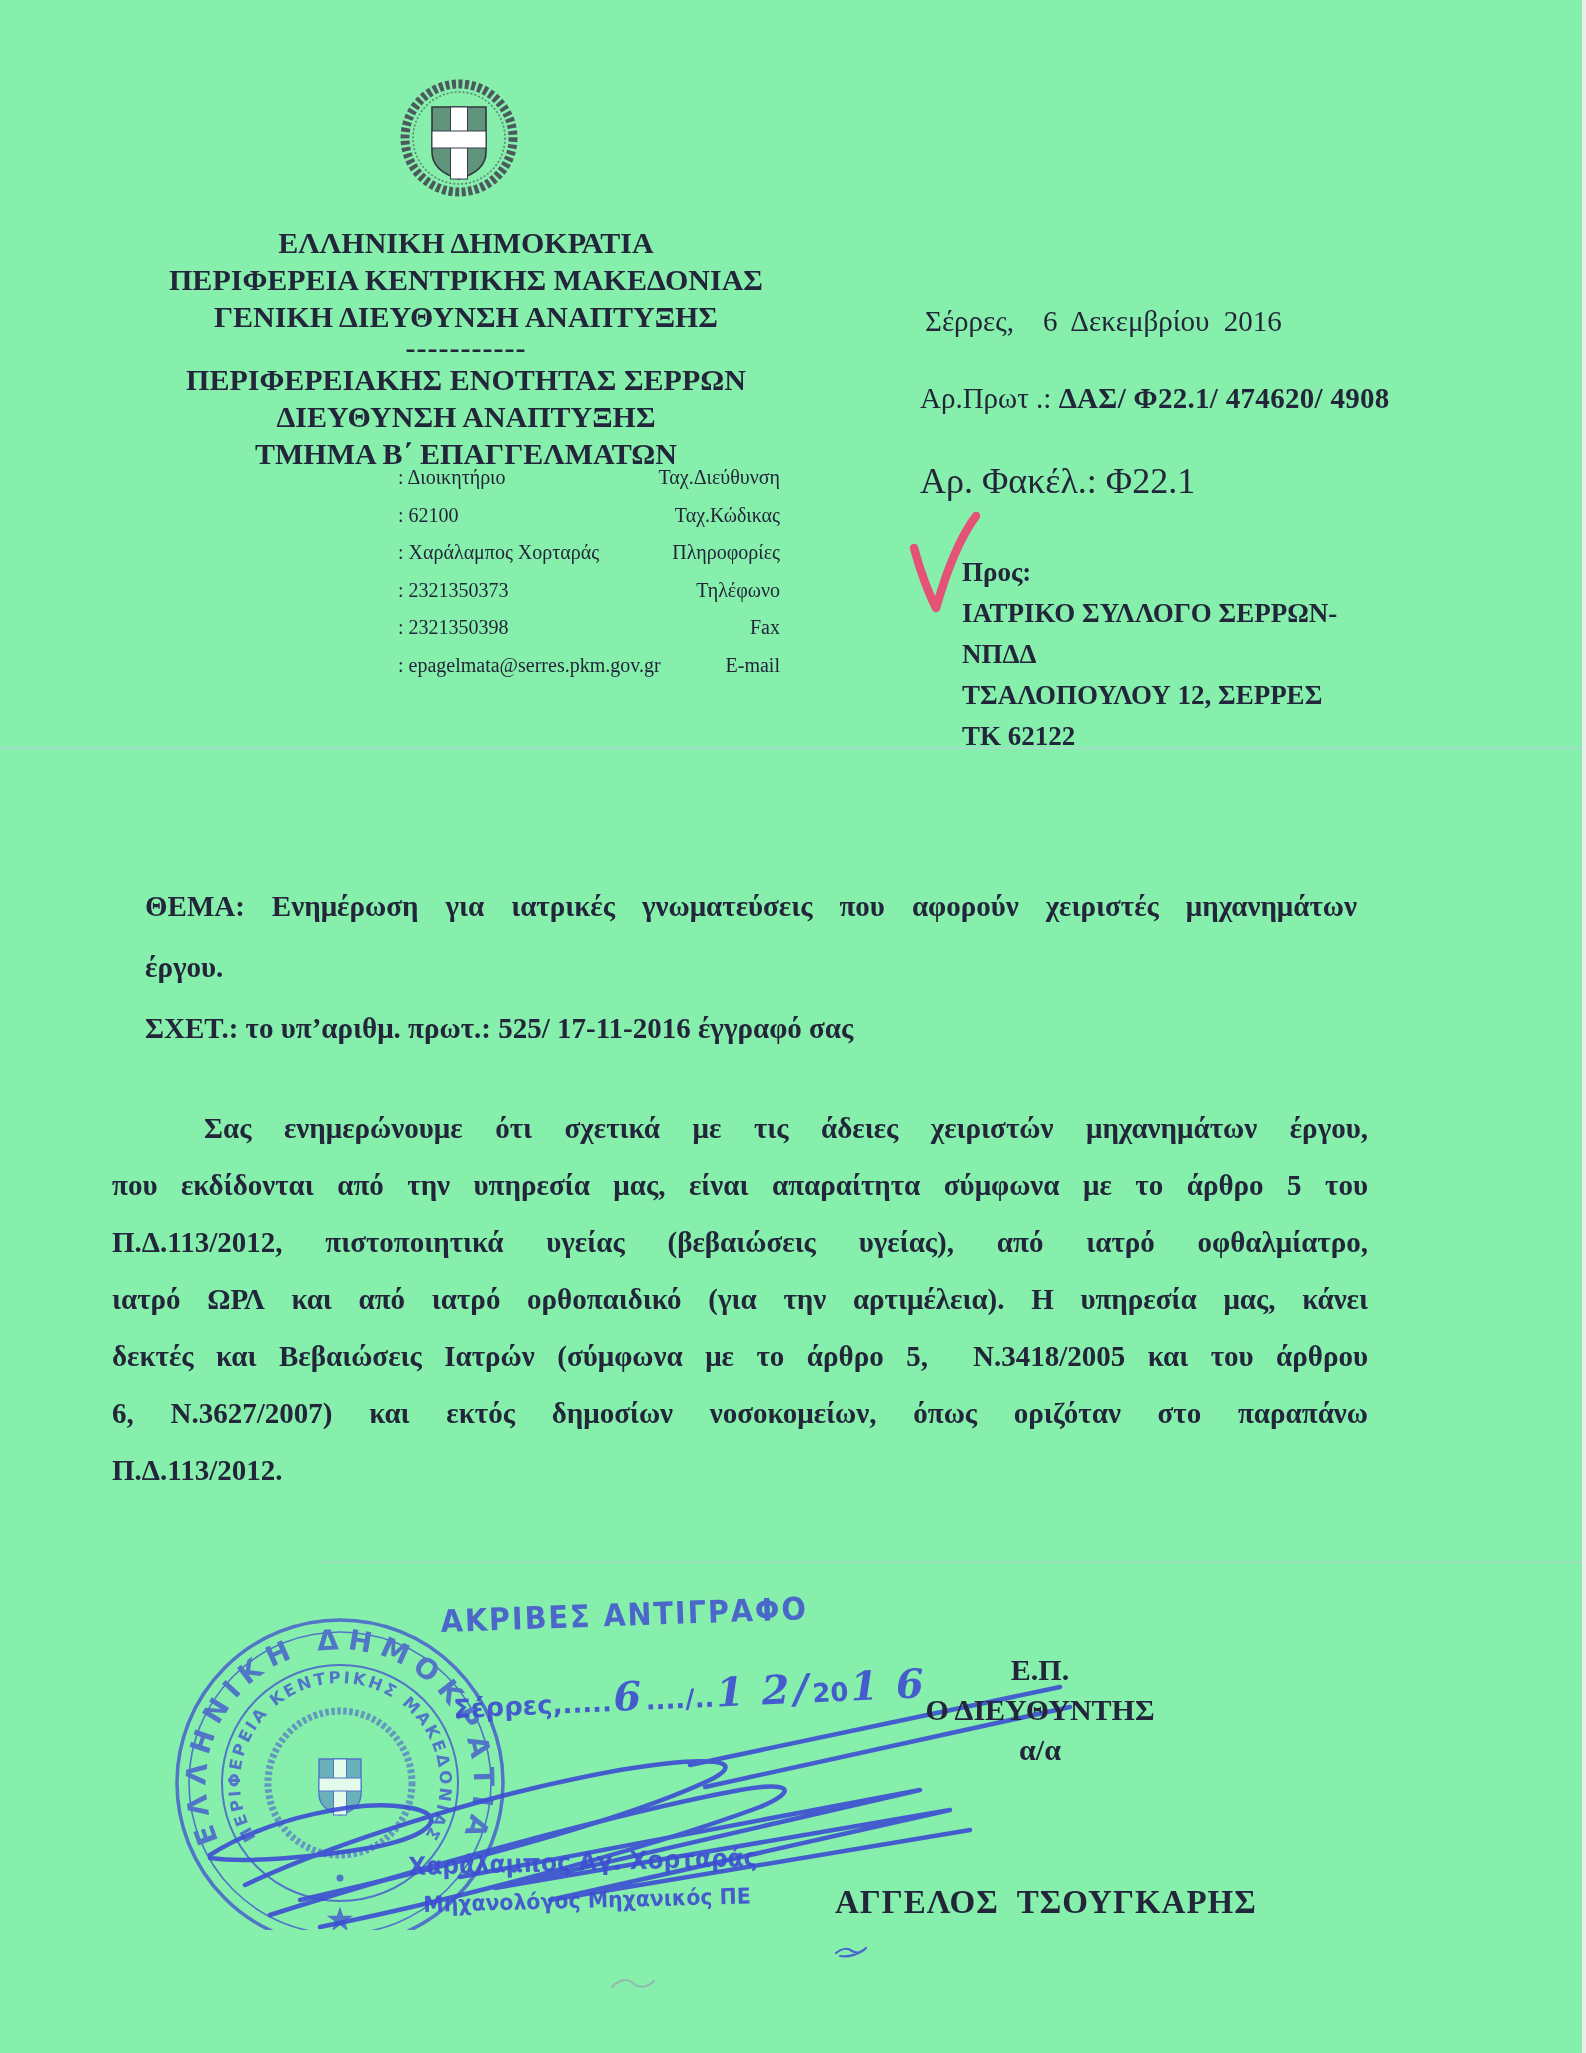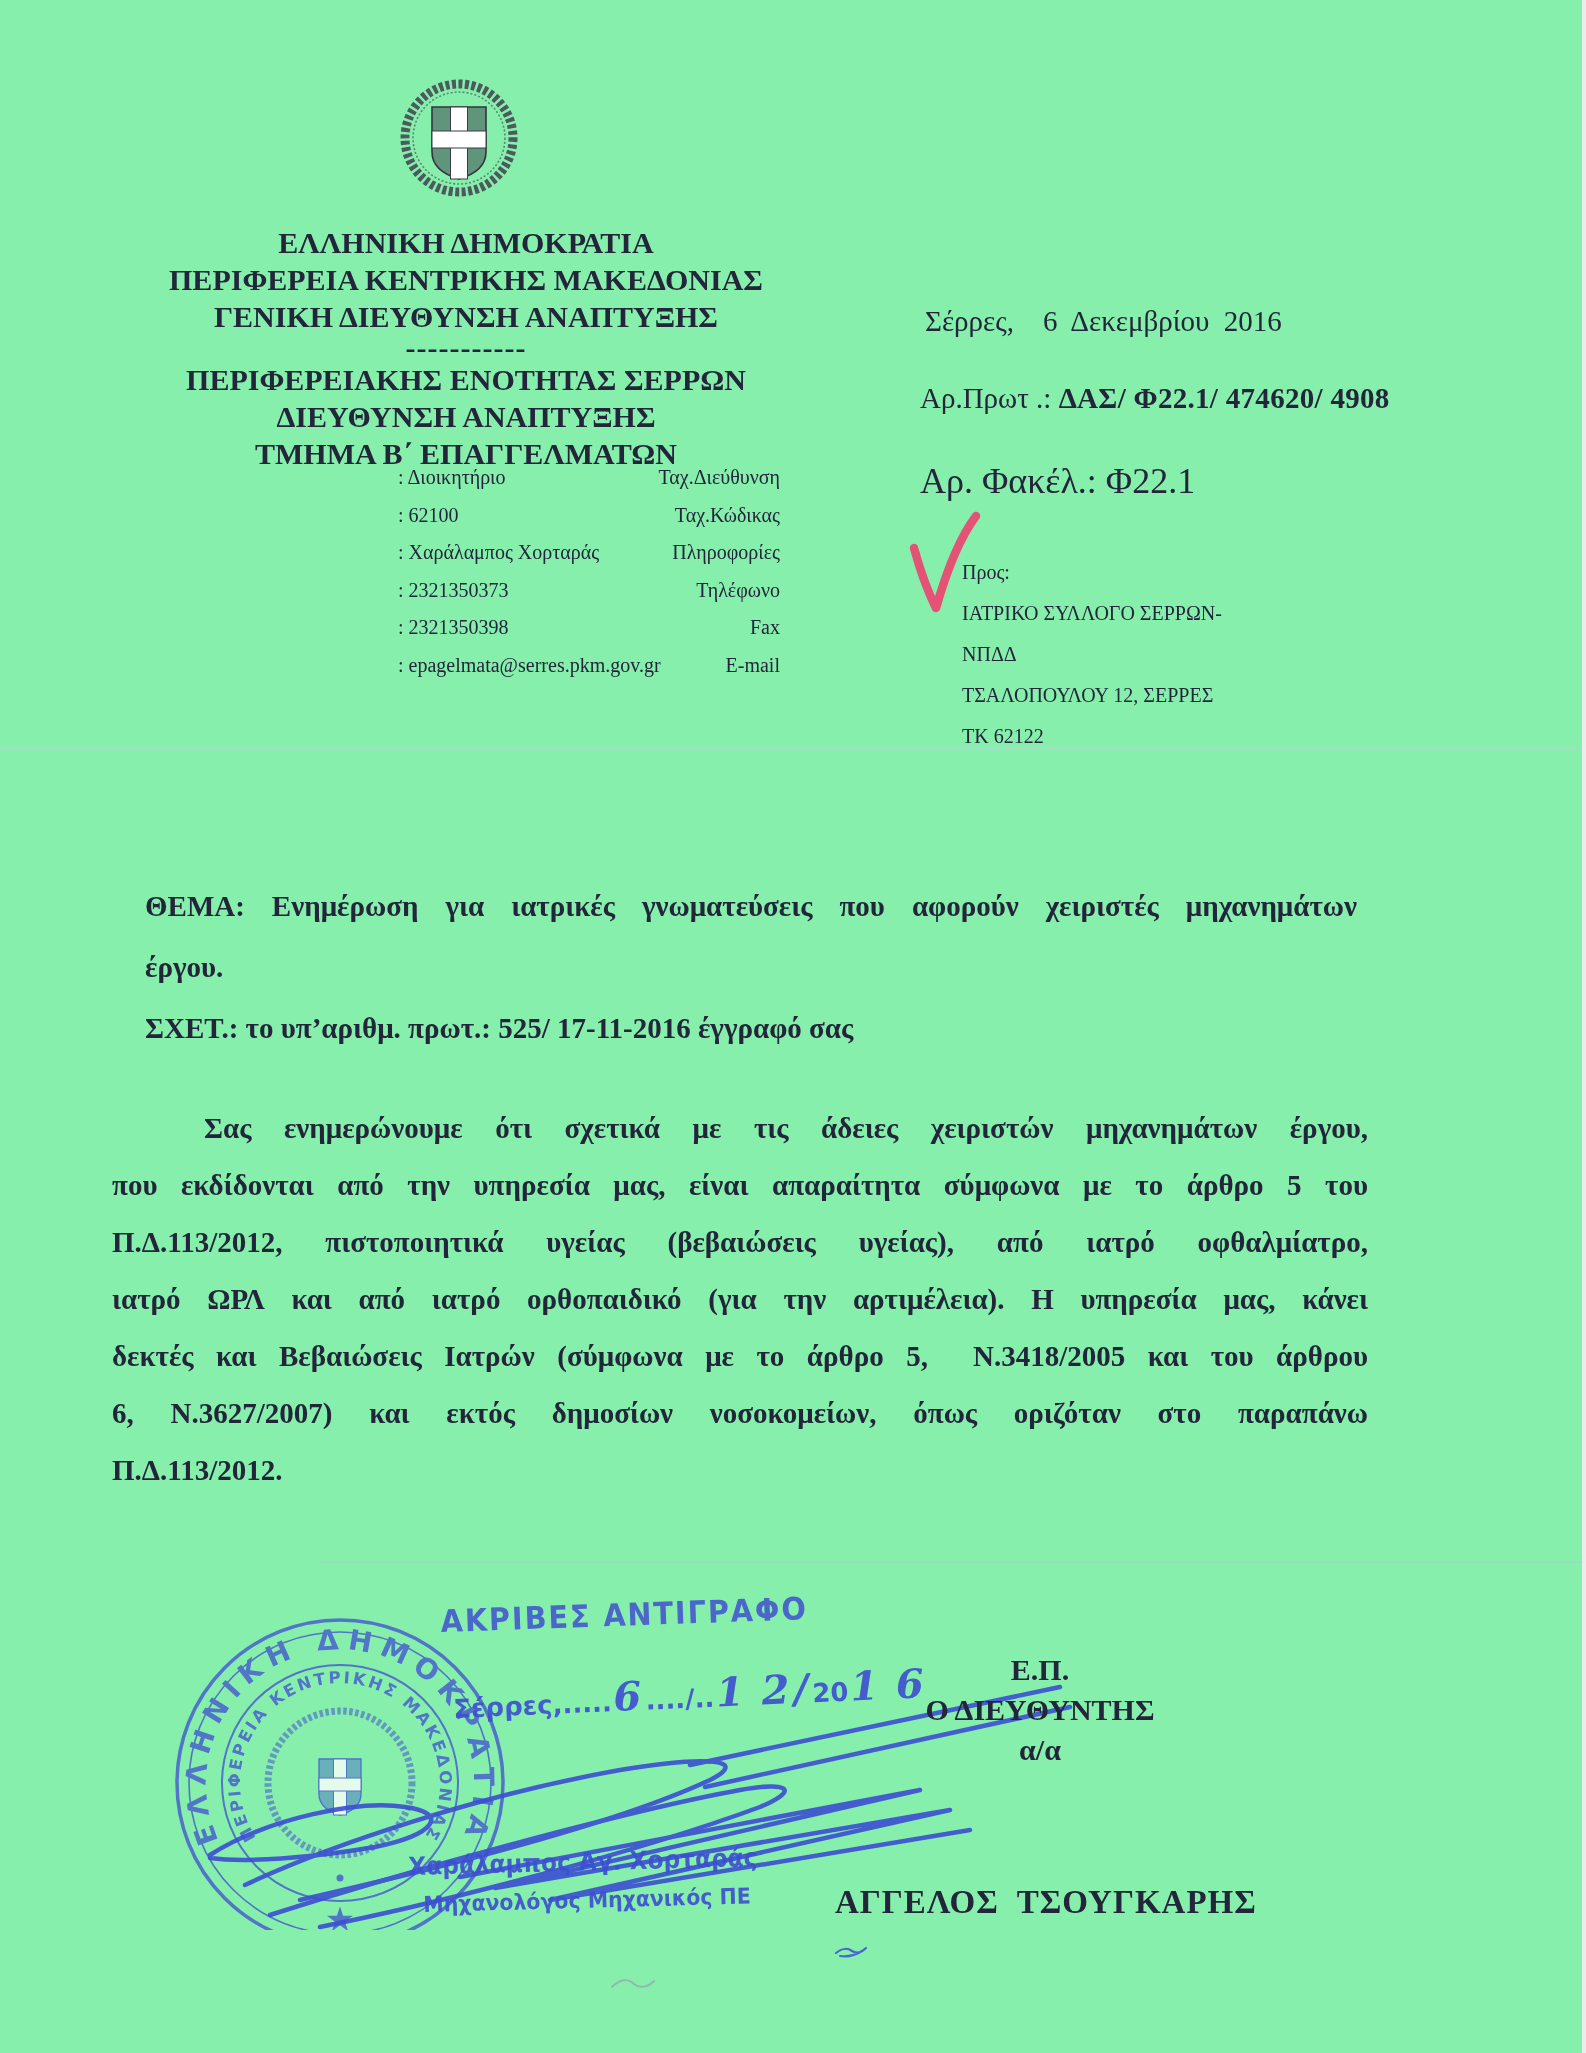--- a/index.html
+++ b/index.html
@@ -17,21 +17,21 @@
   
   .contact{left:100px;top:459px;font-size:20px;text-align:right;}
   .c-row{position:relative;height:37.6px;line-height:37.6px;width:680px;}
   .c-val{position:absolute;left:298px;white-space:pre;}
   
   .city-date{left:925px;top:305px;font-size:29px;white-space:pre;}
   .protocol{left:920px;top:382px;font-size:29px;white-space:pre;}
   .protocol b{letter-spacing:.3px;}
   .folder{left:920px;top:460px;font-size:36px;white-space:pre;}
   
-  .recipient{left:962px;top:552px;font-size:20px;font-weight:normal;line-height:41px;width:420px;}
+  .recipient{left:962px;top:552px;font-size:27px;font-weight:bold;line-height:41px;width:420px;}
   
   .subject{left:145px;top:876px;width:1212px;font-size:29px;font-weight:bold;}
   .subject .sl{line-height:61px;white-space:pre-wrap;}
   .subject .just{text-align:justify;text-align-last:justify;}
   
   .letter-body{left:100px;top:1100px;width:1268px;font-size:29px;font-weight:bold;}
   .letter-body .ln{line-height:57px;white-space:pre-wrap;margin-left:12px;}
   .letter-body .just{text-align:justify;text-align-last:justify;}
   .letter-body .indent{padding-left:92px;}
   

